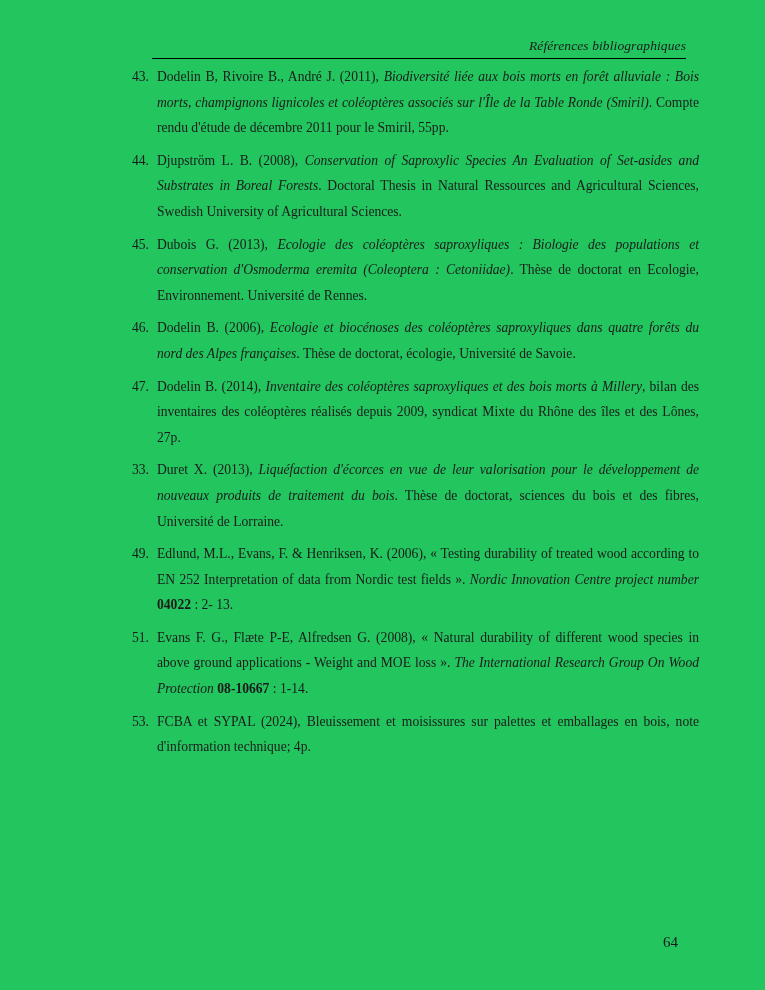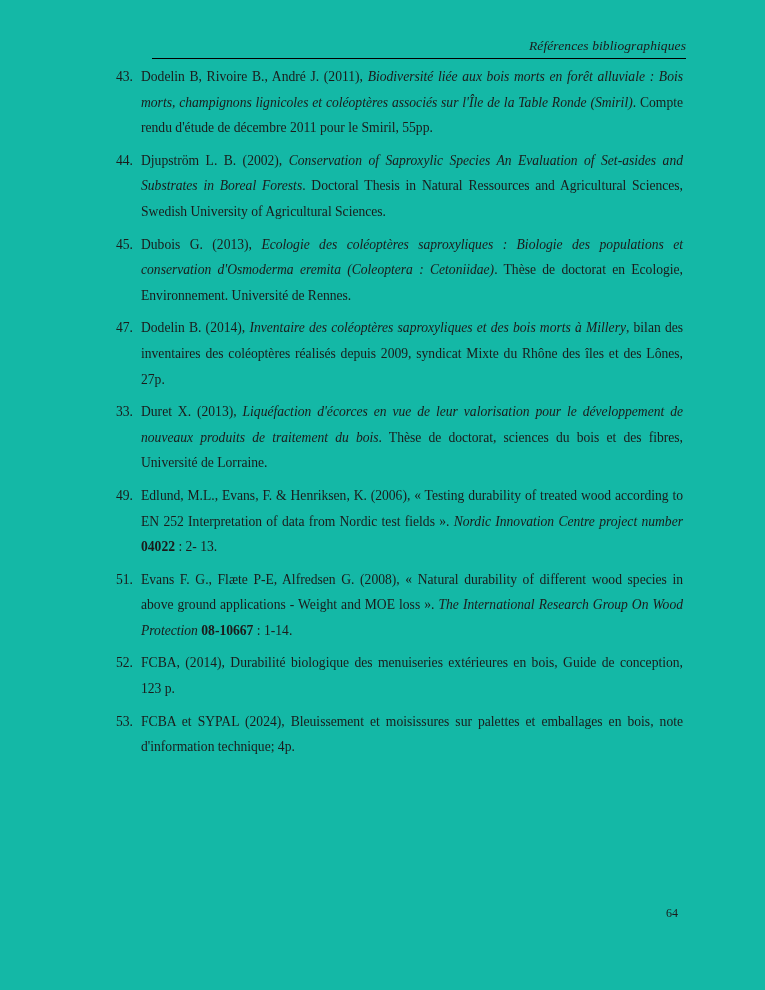--- a/index.html
+++ b/index.html
@@ -4,42 +4,42 @@
 <style>
   html, body {
     margin: 0;
     padding: 0;
     background: #ffffff;
   }
   .page {
     position: relative;
     width: 765px;
     height: 990px;
-    background: #14b8a6;
+    background: #22c55e;
     font-family: "Liberation Serif", "DejaVu Serif", serif;
     color: #1b1b1b;
     overflow: hidden;
   }
   .header {
     position: absolute;
     left: 152px;
     right: 79px;
     top: 36px;
     text-align: right;
     border-bottom: 1.5px solid #000000;
     padding-bottom: 4px;
   }
   .header-title {
     font-style: italic;
     font-size: 13.5px;
     letter-spacing: 0.1px;
   }
   .content {
     position: absolute;
-    left: 116px;
+    left: 132px;
     width: 567px;
     top: 64px;
   }
   .ref-item {
     position: relative;
     padding-left: 25px;
     text-align: justify;
     font-size: 13.6px;
     line-height: 25.6px;
     margin-bottom: 7px;
@@ -47,39 +47,39 @@
   .ref-num {
     position: absolute;
     left: 0;
     top: 0;
   }
   .seg-normal { font-style: normal; font-weight: normal; }
   .seg-italic { font-style: italic; font-weight: normal; }
   .seg-bold   { font-style: normal; font-weight: bold; }
   .page-number {
     position: absolute;
-    top: 906px;
+    top: 934px;
     right: 87px;
-    font-size: 12px;
+    font-size: 15px;
   }
 </style>
 </head>
 <body>
 
 <div class="page">
   <div class="header">
     <span class="header-title">Références bibliographiques</span>
   </div>
 
   <div class="content">
       <div class="ref-item"><span class="ref-num">43.</span><span class="seg-normal">Dodelin B, Rivoire B., André J. (2011), </span><span class="seg-italic">Biodiversité liée aux bois morts en forêt alluviale : Bois morts, champignons lignicoles et coléoptères associés sur l'Île de la Table Ronde (Smiril)</span><span class="seg-normal">. Compte rendu d'étude de décembre 2011 pour le Smiril, 55pp.</span></div>
-      <div class="ref-item"><span class="ref-num">44.</span><span class="seg-normal">Djupström L. B. (2002), </span><span class="seg-italic">Conservation of Saproxylic Species An Evaluation of Set-asides and Substrates in Boreal Forests</span><span class="seg-normal">. Doctoral Thesis in Natural Ressources and Agricultural Sciences, Swedish University of Agricultural Sciences.</span></div>
+      <div class="ref-item"><span class="ref-num">44.</span><span class="seg-normal">Djupström L. B. (2008), </span><span class="seg-italic">Conservation of Saproxylic Species An Evaluation of Set-asides and Substrates in Boreal Forests</span><span class="seg-normal">. Doctoral Thesis in Natural Ressources and Agricultural Sciences, Swedish University of Agricultural Sciences.</span></div>
       <div class="ref-item"><span class="ref-num">45.</span><span class="seg-normal">Dubois G. (2013), </span><span class="seg-italic">Ecologie des coléoptères saproxyliques : Biologie des populations et conservation d'Osmoderma eremita (Coleoptera : Cetoniidae)</span><span class="seg-normal">. Thèse de doctorat en Ecologie, Environnement. Université de Rennes.</span></div>
+      <div class="ref-item"><span class="ref-num">46.</span><span class="seg-normal">Dodelin B. (2006), </span><span class="seg-italic">Ecologie et biocénoses des coléoptères saproxyliques dans quatre forêts du nord des Alpes françaises</span><span class="seg-normal">. Thèse de doctorat, écologie, Université de Savoie.</span></div>
       <div class="ref-item"><span class="ref-num">47.</span><span class="seg-normal">Dodelin B. (2014), </span><span class="seg-italic">Inventaire des coléoptères saproxyliques et des bois morts à Millery</span><span class="seg-normal">, bilan des inventaires des coléoptères réalisés depuis 2009, syndicat Mixte du Rhône des îles et des Lônes, 27p.</span></div>
       <div class="ref-item"><span class="ref-num">33.</span><span class="seg-normal">Duret X. (2013), </span><span class="seg-italic">Liquéfaction d'écorces en vue de leur valorisation pour le développement de nouveaux produits de traitement du bois</span><span class="seg-normal">. Thèse de doctorat, sciences du bois et des fibres, Université de Lorraine.</span></div>
       <div class="ref-item"><span class="ref-num">49.</span><span class="seg-normal">Edlund, M.L., Evans, F. &amp; Henriksen, K. (2006), « Testing durability of treated wood according to EN 252 Interpretation of data from Nordic test fields ». </span><span class="seg-italic">Nordic Innovation Centre project number </span><span class="seg-bold">04022</span><span class="seg-normal"> : 2- 13.</span></div>
       <div class="ref-item"><span class="ref-num">51.</span><span class="seg-normal">Evans F. G., Flæte P-E, Alfredsen G. (2008), « Natural durability of different wood species in above ground applications - Weight and MOE loss ». </span><span class="seg-italic">The International Research Group On Wood Protection </span><span class="seg-bold">08-10667</span><span class="seg-normal"> : 1-14.</span></div>
-      <div class="ref-item"><span class="ref-num">52.</span><span class="seg-normal">FCBA, (2014), Durabilité biologique des menuiseries extérieures en bois, Guide de conception, 123 p.</span></div>
       <div class="ref-item"><span class="ref-num">53.</span><span class="seg-normal">FCBA et SYPAL (2024), Bleuissement et moisissures sur palettes et emballages en bois, note d'information technique; 4p.</span></div>
     </div>
 
   <div class="page-number">64</div>
 </div>
 
 </body></html>

